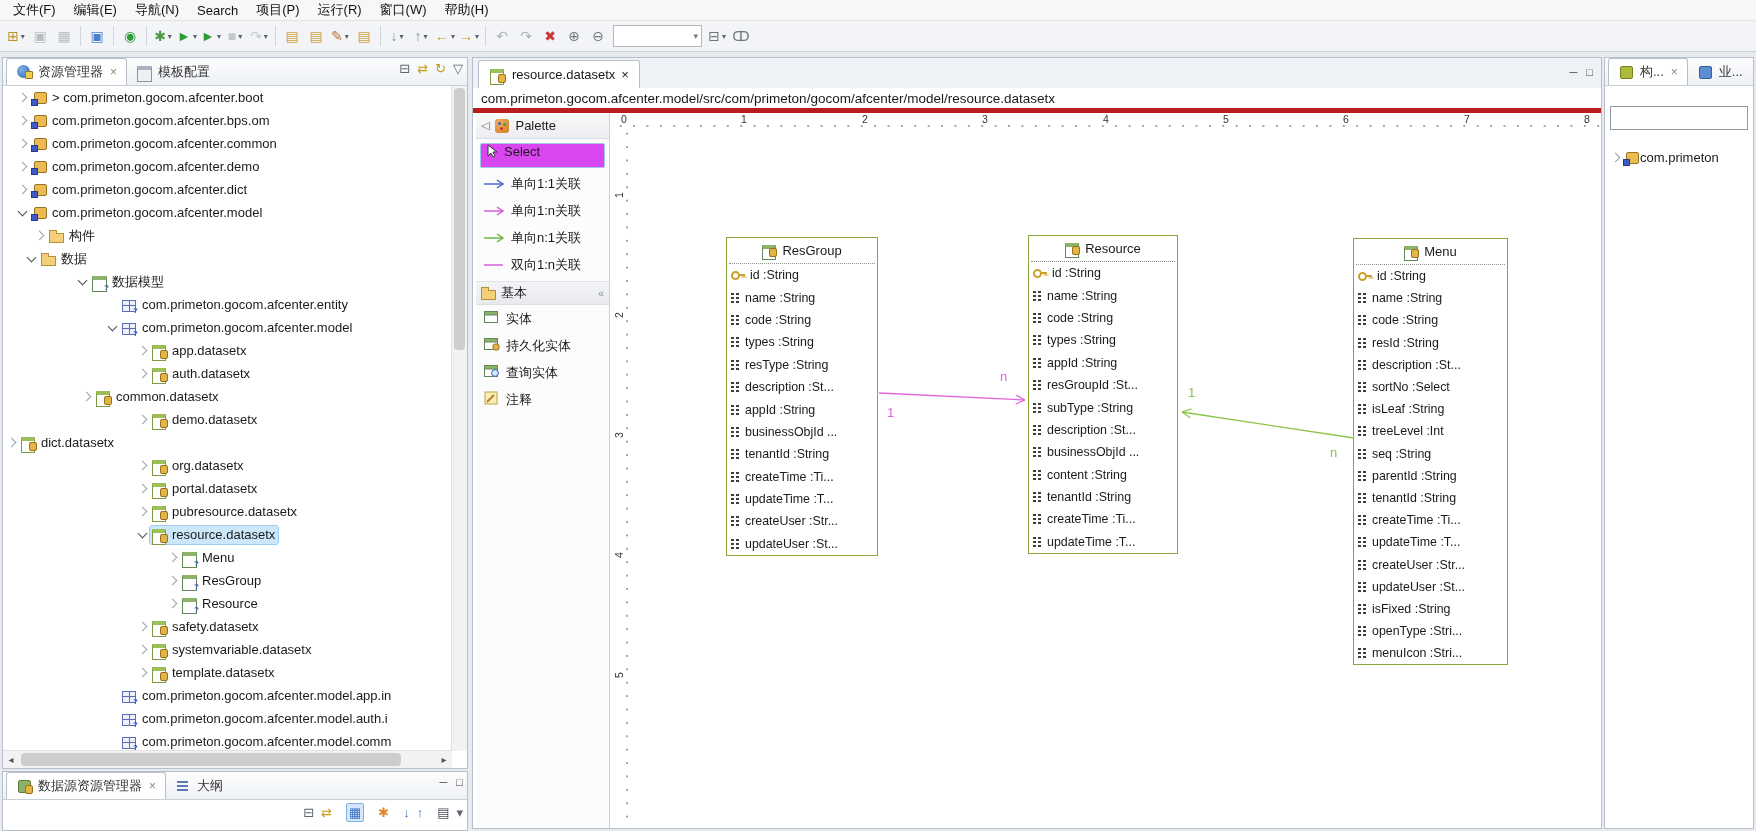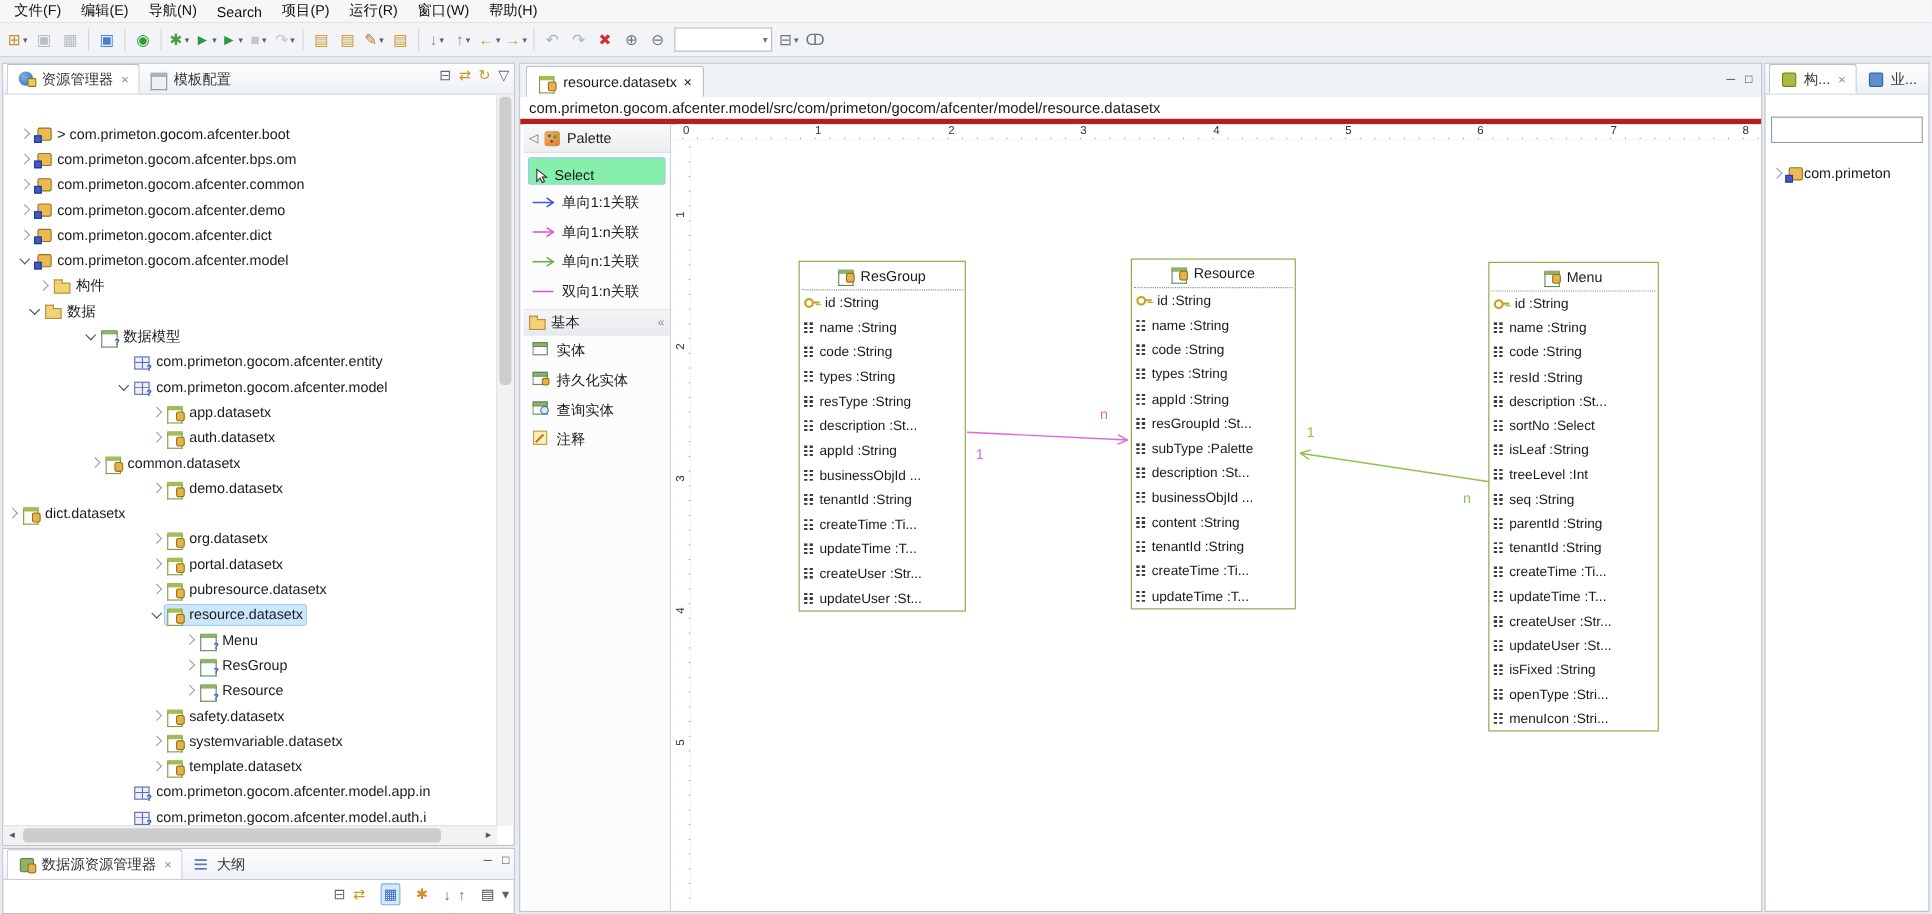--- a/index.html
+++ b/index.html
@@ -24,21 +24,21 @@
           border-bottom:1px solid #c8cfd9;display:flex;align-items:flex-end;}
   .tab{height:26px;display:flex;align-items:center;gap:5px;padding:0 9px;font-size:13px;color:#333;
        white-space:nowrap;}
   .tab.active{background:#fff;border:1px solid #b7bfca;border-bottom:none;border-radius:3px 3px 0 0;margin-left:3px;}
   .tab .x{color:#8a8a8a;font-size:12px;margin-left:2px;}
   .vicons{position:absolute;right:4px;top:4px;display:flex;align-items:center;gap:7px;}
   .vicons .vi{font-size:13px;line-height:13px;}
   .minmax{display:flex;gap:9px;color:#444;font-size:11px;}
   
   #explorer{left:2px;top:57px;width:466px;height:712px;}
-  .tree{position:absolute;left:0;top:28px;right:15px;bottom:17px;overflow:hidden;margin-top:24px;}
+  .tree{position:absolute;left:0;top:28px;right:15px;bottom:17px;overflow:hidden;}
   .trow{height:23px;display:flex;align-items:center;white-space:nowrap;font-size:13px;}
   .chevslot{width:16px;flex:none;display:flex;justify-content:center;}
   .chev{width:6px;height:6px;flex:none;}
   .chev.c{border-top:1.6px solid #9aa0a8;border-right:1.6px solid #9aa0a8;transform:rotate(45deg);}
   .chev.o{border-right:1.8px solid #4a4f55;border-bottom:1.8px solid #4a4f55;transform:rotate(45deg);margin-top:-3px;}
   .hl{display:flex;align-items:center;gap:4px;padding:1px 3px 1px 1px;border-radius:2px;}
   .hl.sel{background:#cde7fa;outline:1px solid #9fcdf0;}
   
   .ti{width:17px;height:16px;position:relative;flex:none;}
   .ti-project::before{content:"";position:absolute;left:3px;top:2px;width:11px;height:10px;background:#ecba52;
@@ -88,22 +88,22 @@
           padding-left:8px;font-size:13.5px;border-bottom:5px solid #b91c1c;box-sizing:border-box;}
   
   .palette{position:absolute;left:3px;top:55px;width:133px;bottom:0;background:#fcfcfd;border-right:1px solid #cdd1d7;}
   .phead{height:25px;display:flex;align-items:center;gap:6px;padding:0 5px;font-size:13px;
          background:linear-gradient(#f8f9fa,#ecEEf1);border-bottom:1px solid #d9dce1;}
   .pcol{color:#666;font-size:11px;}
   .pal-ico{width:14px;height:14px;border-radius:3px;background:radial-gradient(circle at 30% 30%,#f2b25c,#d07a28);
          position:relative;flex:none;}
   .pal-ico::after{content:"";position:absolute;left:3px;top:3px;width:3px;height:3px;border-radius:50%;background:#3d5ac6;
          box-shadow:5px 1px 0 #3aa335,2px 5px 0 #c33;}
-  .pselect{margin:4px 4px 2px 4px;height:23px;display:flex;align-items:flex-end;gap:6px;padding:0 5px;font-size:13px;
-           background:#86efac;border:1px solid #a0c7ea;border-radius:2px;}
+  .pselect{margin:4px 4px 2px 4px;height:23px;display:flex;align-items:flex-start;gap:6px;padding:0 5px;font-size:13px;
+           background:#d946ef;border:1px solid #a0c7ea;border-radius:2px;}
   .prelwrap{border-bottom:1px solid #e0e3e7;padding-bottom:3px;}
   .prel,.pitem{height:27px;display:flex;align-items:center;gap:6px;padding:0 8px;font-size:13px;white-space:nowrap;}
   .pgroup{height:22px;display:flex;align-items:center;gap:5px;padding:0 5px;font-size:13px;
           background:linear-gradient(#f3f4f6,#e8eaee);border-bottom:1px solid #dcdfe4;}
   .pgroup .pin{margin-left:auto;color:#8a8f96;font-size:11px;}
   .gfolder{width:15px;height:12px;position:relative;flex:none;}
   .gfolder::before{content:"";position:absolute;left:0;top:3px;width:13px;height:8px;background:#f4d078;border:1px solid #b3903a;}
   .gfolder::after{content:"";position:absolute;left:0;top:0;width:6px;height:3px;background:#f4d078;border:1px solid #b3903a;border-bottom:none;}
   
   .rulerh{position:absolute;left:141px;top:55px;right:0;height:14px;background:#fff;border-bottom:1px solid #cfd3d8;
@@ -760,21 +760,21 @@
         <div class="fld" style="height: 22.4px;">
           <span class="fi-list"></span>
           <span>appId :String</span>
         </div>
         <div class="fld" style="height: 22.4px;">
           <span class="fi-list"></span>
           <span>resGroupId :St...</span>
         </div>
         <div class="fld" style="height: 22.4px;">
           <span class="fi-list"></span>
-          <span>subType :Palette</span>
+          <span>subType :String</span>
         </div>
         <div class="fld" style="height: 22.4px;">
           <span class="fi-list"></span>
           <span>description :St...</span>
         </div>
         <div class="fld" style="height: 22.4px;">
           <span class="fi-list"></span>
           <span>businessObjId ...</span>
         </div>
         <div class="fld" style="height: 22.4px;">

